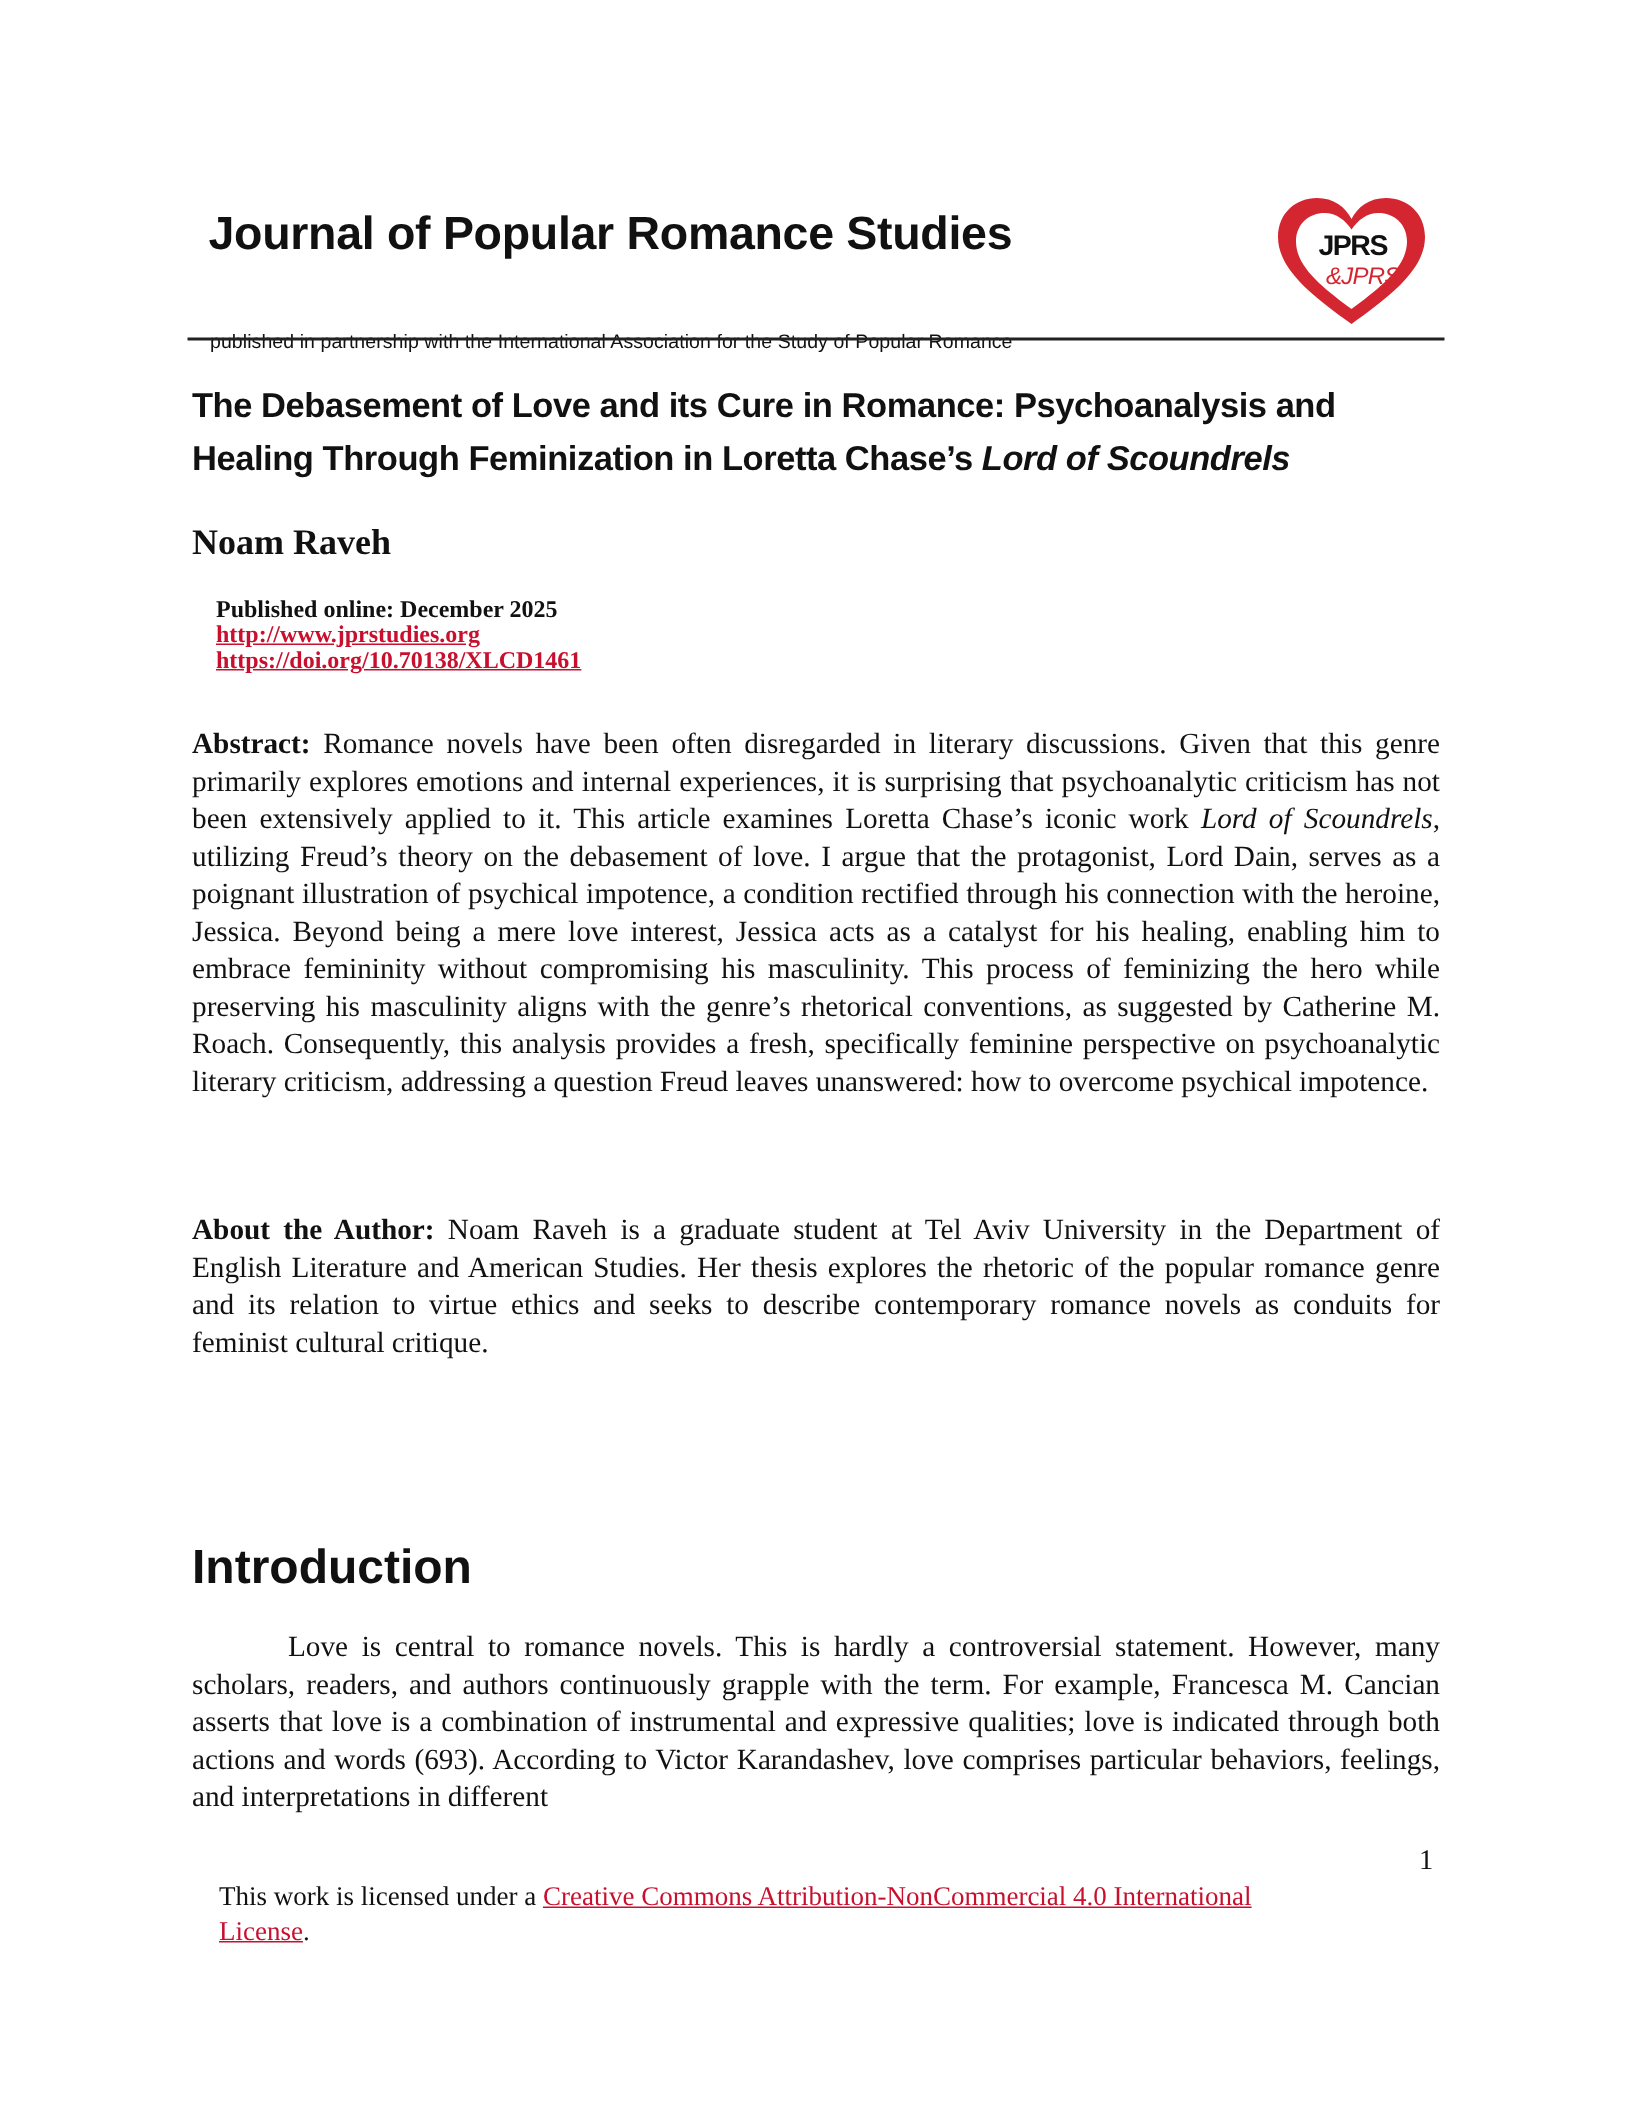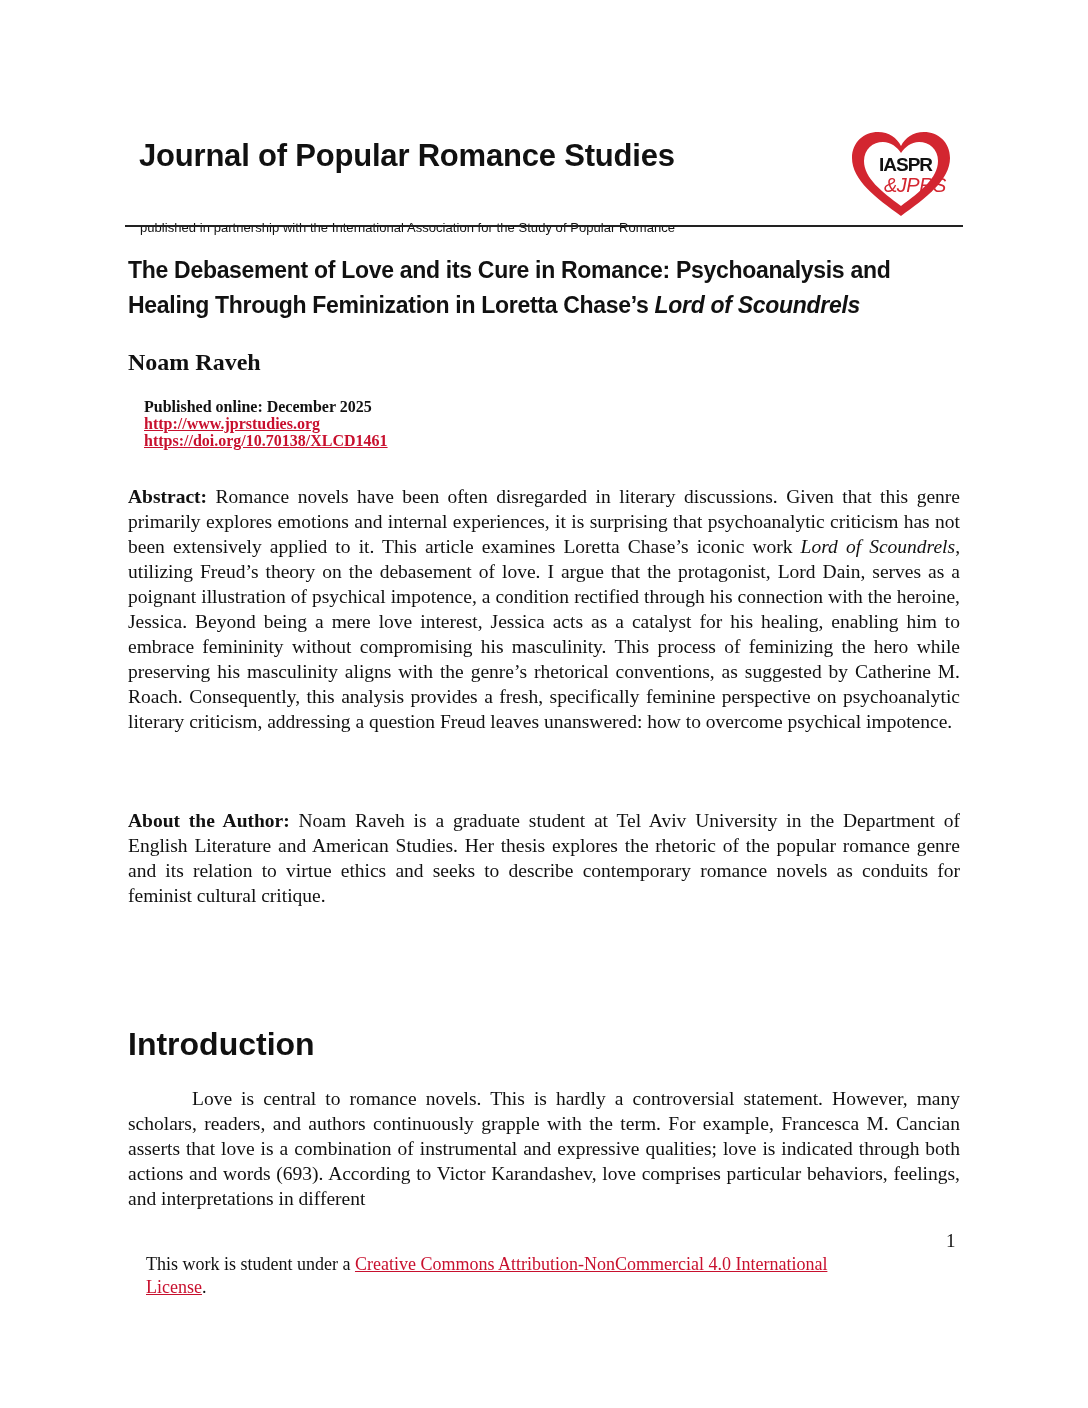--- a/index.html
+++ b/index.html
@@ -22,21 +22,21 @@
     position: absolute; left: 846px; top: 128px; width: 110px; height: 95px;
   }
   .logo-text-1 {
     position: absolute; left: 879px; top: 155px;
     font-family: "Liberation Sans", sans-serif; font-weight: bold;
     font-size: 19px; color: #111; letter-spacing: -1px; line-height: 20px;
   }
   .logo-text-2 {
     position: absolute; left: 884px; top: 176px;
     font-family: "Liberation Sans", sans-serif; font-style: italic;
-    font-size: 20px; color: #d32630; letter-spacing: -0.5px; line-height: 18px;
+    font-size: 16px; color: #d32630; letter-spacing: -0.5px; line-height: 18px;
   }
   .rule {
     position: absolute; left: 125px; top: 225px; width: 838px; height: 2px;
     background: #222;
   }
 
   
   .article-title {
     position: absolute; left: 128px; top: 253px; width: 840px;
     font-family: "Liberation Sans", sans-serif; font-weight: bold;
@@ -84,21 +84,21 @@
 <div class="page">
 
   <div class="masthead-title">Journal of Popular Romance Studies</div>
   <div class="masthead-sub">published in partnership with the International Association for the Study of Popular Romance</div>
 
   <svg class="logo" viewBox="0 0 110 95">
     <path d="M55 88 C 30 70, 6 52, 6 30 C 6 14, 18 4, 32 4 C 43 4, 51 10, 55 18 C 59 10, 67 4, 78 4 C 92 4, 104 14, 104 30 C 104 52, 80 70, 55 88 Z" fill="#d32630"></path>
     <path d="M55 78 C 36 64, 18 50, 18 33 C 18 21, 27 14, 37 14 C 45 14, 51 19, 55 25 C 59 19, 65 14, 73 14 C 83 14, 92 21, 92 33 C 92 50, 74 64, 55 78 Z" fill="#ffffff"></path>
     <path d="M20 34 C 20 22, 30 12, 44 12 L 40 20 C 30 20, 26 28, 26 36 Z" fill="#d32630" opacity="0.0"></path>
   </svg>
-  <div class="logo-text-1">IASPR</div>
+  <div class="logo-text-1">JPRS</div>
   <div class="logo-text-2">&amp;JPRS</div>
 
   <div class="rule"></div>
 
   <div class="article-title"><span>The Debasement of Love and its Cure in Romance: Psychoanalysis and Healing Through Feminization in Loretta Chase’s </span><em>Lord of Scoundrels</em></div>
 
   <div class="author">Noam Raveh</div>
 
   <div class="meta">
     <div>Published online: December 2025</div>
@@ -108,15 +108,15 @@
 
   <div class="para abstract"><span class="lbl">Abstract:</span><span> Romance novels have been often disregarded in literary discussions. Given that this genre primarily explores emotions and internal experiences, it is surprising that psychoanalytic criticism has not been extensively applied to it. This article examines Loretta Chase’s iconic work </span><em>Lord of Scoundrels</em><span>, utilizing Freud’s theory on the debasement of love. I argue that the protagonist, Lord Dain, serves as a poignant illustration of psychical impotence, a condition rectified through his connection with the heroine, Jessica. Beyond being a mere love interest, Jessica acts as a catalyst for his healing, enabling him to embrace femininity without compromising his masculinity. This process of feminizing the hero while preserving his masculinity aligns with the genre’s rhetorical conventions, as suggested by Catherine M. Roach. Consequently, this analysis provides a fresh, specifically feminine perspective on psychoanalytic literary criticism, addressing a question Freud leaves unanswered: how to overcome psychical impotence.</span></div>
 
   <div class="para about"><span class="lbl">About the Author:</span><span> Noam Raveh is a graduate student at Tel Aviv University in the Department of English Literature and American Studies. Her thesis explores the rhetoric of the popular romance genre and its relation to virtue ethics and seeks to describe contemporary romance novels as conduits for feminist cultural critique.</span></div>
 
 
   <div class="section-heading">Introduction</div>
   <div class="para intro">Love is central to romance novels. This is hardly a controversial statement. However, many scholars, readers, and authors continuously grapple with the term. For example, Francesca M. Cancian asserts that love is a combination of instrumental and expressive qualities; love is indicated through both actions and words (693). According to Victor Karandashev, love comprises particular behaviors, feelings, and interpretations in different</div>
 
   <div class="page-number">1</div>
-  <div class="license"><span>This work is student under a </span><a>Creative Commons Attribution-NonCommercial 4.0 International License</a><span>.</span></div>
+  <div class="license"><span>This work is licensed under a </span><a>Creative Commons Attribution-NonCommercial 4.0 International License</a><span>.</span></div>
 
 </div>
 
 </body></html>

